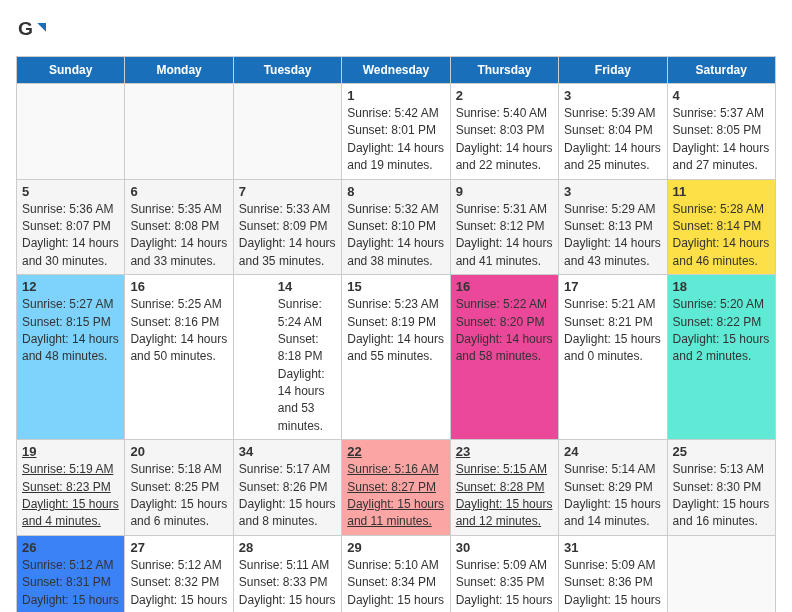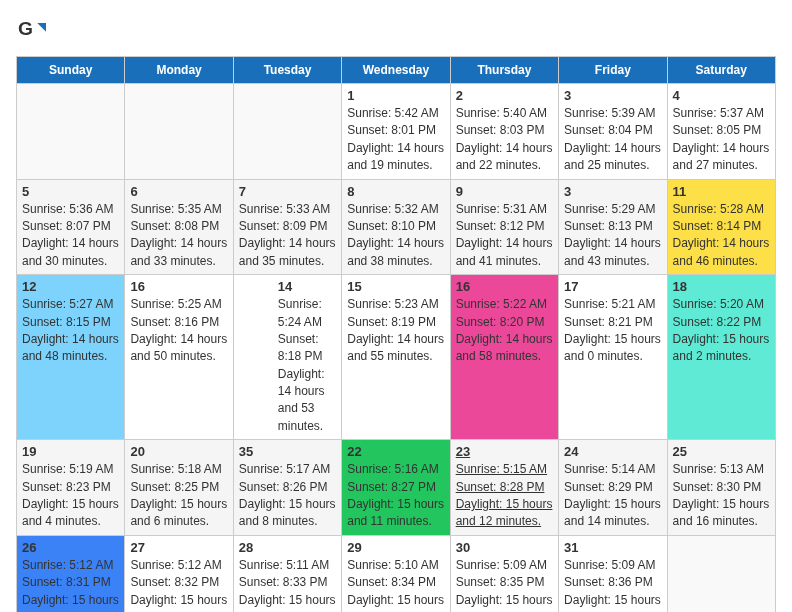--- a/index.html
+++ b/index.html
@@ -192,33 +192,33 @@
         <td style="background-color: rgb(255, 255, 255);">
           <span class="day-number">17</span>
           <div class="day-info">Sunrise: 5:21 AM<br>Sunset: 8:21 PM<br>Daylight: 15 hours<br>and 0 minutes.</div>
         </td>
         <td style="background-color: #5eead4;">
           <span class="day-number">18</span>
           <div class="day-info">Sunrise: 5:20 AM<br>Sunset: 8:22 PM<br>Daylight: 15 hours<br>and 2 minutes.</div>
         </td>
       </tr>
       <tr>
-        <td style="background-color: rgb(245, 245, 245);">
+        <td style="background-color: rgb(245, 245, 245); text-decoration: underline;">
           <span class="day-number">19</span>
           <div class="day-info">Sunrise: 5:19 AM<br>Sunset: 8:23 PM<br>Daylight: 15 hours<br>and 4 minutes.</div>
         </td>
         <td style="background-color: rgb(245, 245, 245);">
           <span class="day-number">20</span>
           <div class="day-info">Sunrise: 5:18 AM<br>Sunset: 8:25 PM<br>Daylight: 15 hours<br>and 6 minutes.</div>
         </td>
         <td style="background-color: rgb(245, 245, 245);">
-          <span class="day-number">35</span>
+          <span class="day-number">34</span>
           <div class="day-info">Sunrise: 5:17 AM<br>Sunset: 8:26 PM<br>Daylight: 15 hours<br>and 8 minutes.</div>
         </td>
-        <td style="background-color: #22c55e;">
+        <td style="background-color: #fca5a5; text-decoration: underline;">
           <span class="day-number">22</span>
           <div class="day-info">Sunrise: 5:16 AM<br>Sunset: 8:27 PM<br>Daylight: 15 hours<br>and 11 minutes.</div>
         </td>
         <td style="background-color: rgb(245, 245, 245); text-decoration: underline;">
           <span class="day-number">23</span>
           <div class="day-info">Sunrise: 5:15 AM<br>Sunset: 8:28 PM<br>Daylight: 15 hours<br>and 12 minutes.</div>
         </td>
         <td style="background-color: rgb(245, 245, 245); margin-top: 41px;">
           <span class="day-number">24</span>
           <div class="day-info">Sunrise: 5:14 AM<br>Sunset: 8:29 PM<br>Daylight: 15 hours<br>and 14 minutes.</div>

